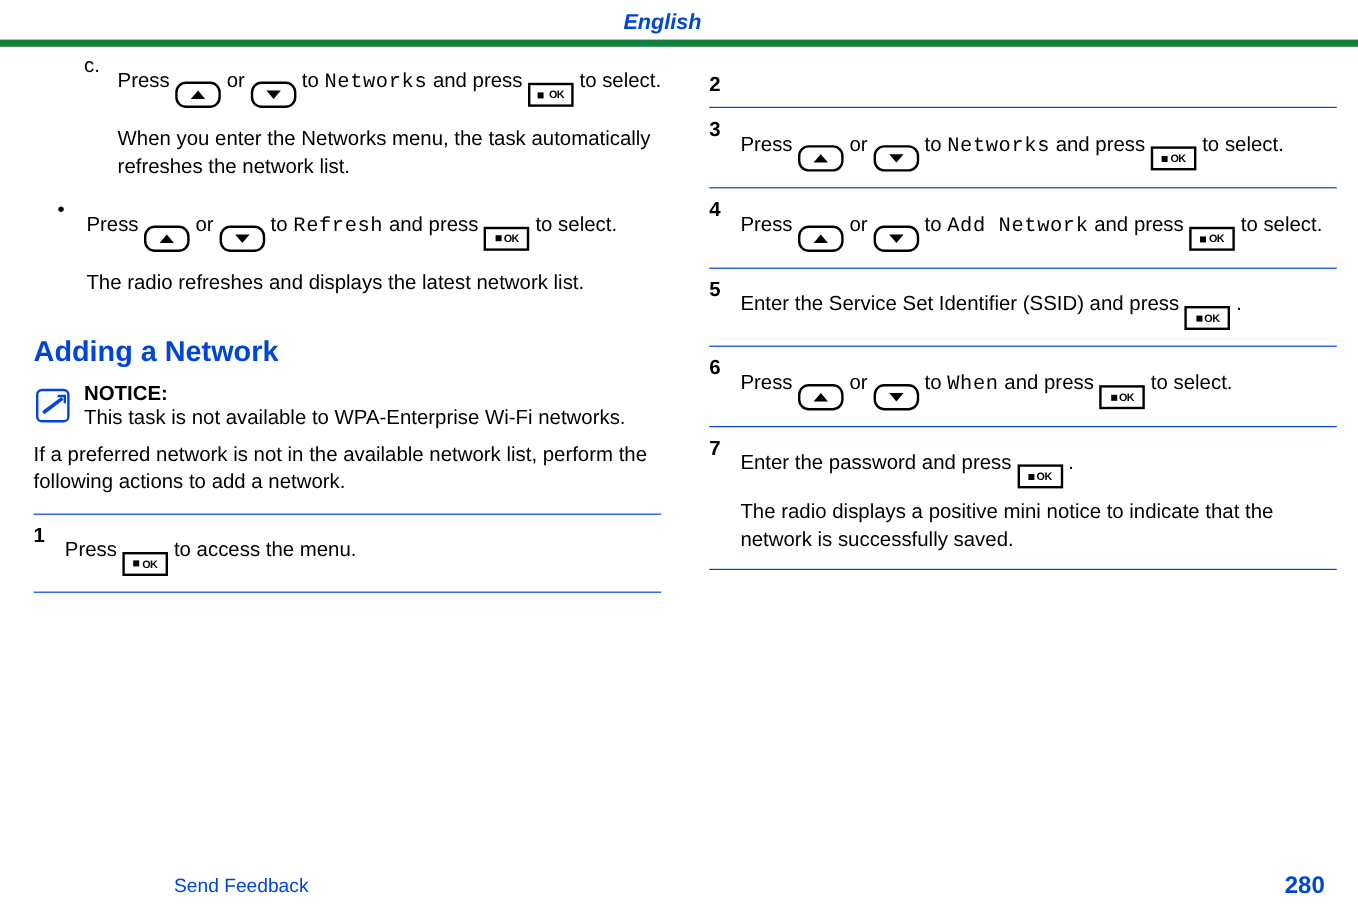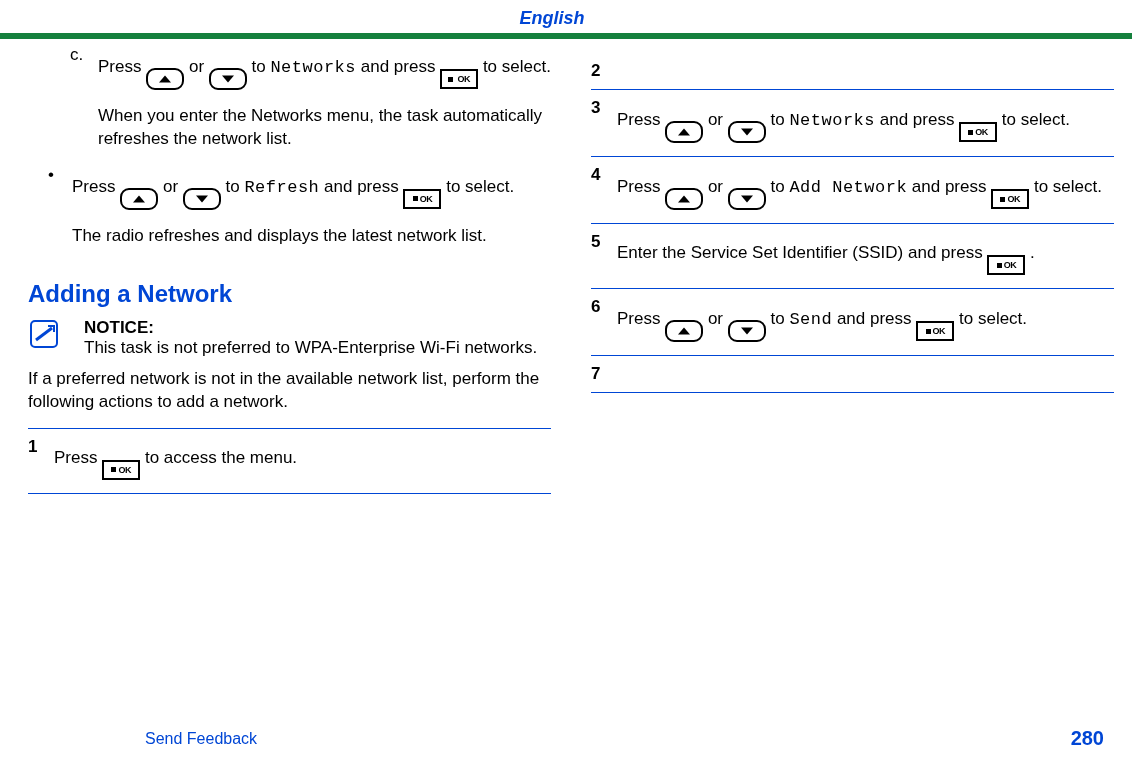--- a/index.html
+++ b/index.html
@@ -54,22 +54,22 @@
   }
   .bullet-body { flex: 1; }
   .heading {
     color: #0046d5;
     font-weight: bold;
     font-size: 24px;
     margin: 18px 0 10px 0;
   }
   .notice-block {
     display: flex;
-    align-items: flex-start;
-    gap: 24px;
+    align-items: center;
+    gap: 10px;
     margin: 0 0 10px 0;
   }
   .notice-icon {
     width: 32px;
     height: 32px;
     flex-shrink: 0;
   }
   .notice-text { flex: 1; }
   .notice-label { font-weight: bold; }
   .steps {
@@ -213,21 +213,21 @@
     <div class="heading">Adding a Network</div>
 
     <div class="notice-block">
       <svg class="notice-icon" viewBox="0 0 32 32">
         <rect x="3" y="3" width="26" height="26" rx="4" fill="none" stroke="#0046d5" stroke-width="2"></rect>
         <path d="M8 22 L24 10" stroke="#0046d5" stroke-width="3" fill="none"></path>
         <path d="M20 8 L26 8 L26 14" stroke="#0046d5" stroke-width="2" fill="none"></path>
       </svg>
       <div class="notice-text">
         <span class="notice-label">NOTICE:</span><br>
-        <span>This task is not preferred to WPA-Enterprise Wi-Fi networks.</span>
+        <span>This task is not available to WPA-Enterprise Wi-Fi networks.</span>
       </div>
     </div>
 
     <p>If a preferred network is not in the available network list, perform the following actions to add a network.</p>
 
     <div class="steps">
       <div class="step">
         <div class="step-num">1</div>
         <div class="step-body">
           <p>
@@ -260,25 +260,29 @@
         </div>
         <div class="step">
           <div class="step-num">5</div>
           <div class="step-body">
             <p>Enter the Service Set Identifier (SSID) and press <span class="key ok">OK</span> .</p>
           </div>
         </div>
         <div class="step">
           <div class="step-num">6</div>
           <div class="step-body">
-            <p>Press <span class="key arrow up"></span> or <span class="key arrow down"></span> to <span class="mono">Send</span> and press <span class="key ok">OK</span> to select.</p>
+            <p>Press <span class="key arrow up"></span> or <span class="key arrow down"></span> to <span class="mono">When</span> and press <span class="key ok">OK</span> to select.</p>
           </div>
         </div>
         <div class="step">
           <div class="step-num">7</div>
+          <div class="step-body">
+            <p>Enter the password and press <span class="key ok">OK</span> .</p>
+            <p>The radio displays a positive mini notice to indicate that the network is successfully saved.</p>
+          </div>
         </div>
       </div>
   </div>
 
 </div>
 
 <div class="footer">
   <a class="feedback">Send Feedback</a>
   <span class="pagenum">280</span>
 </div>

